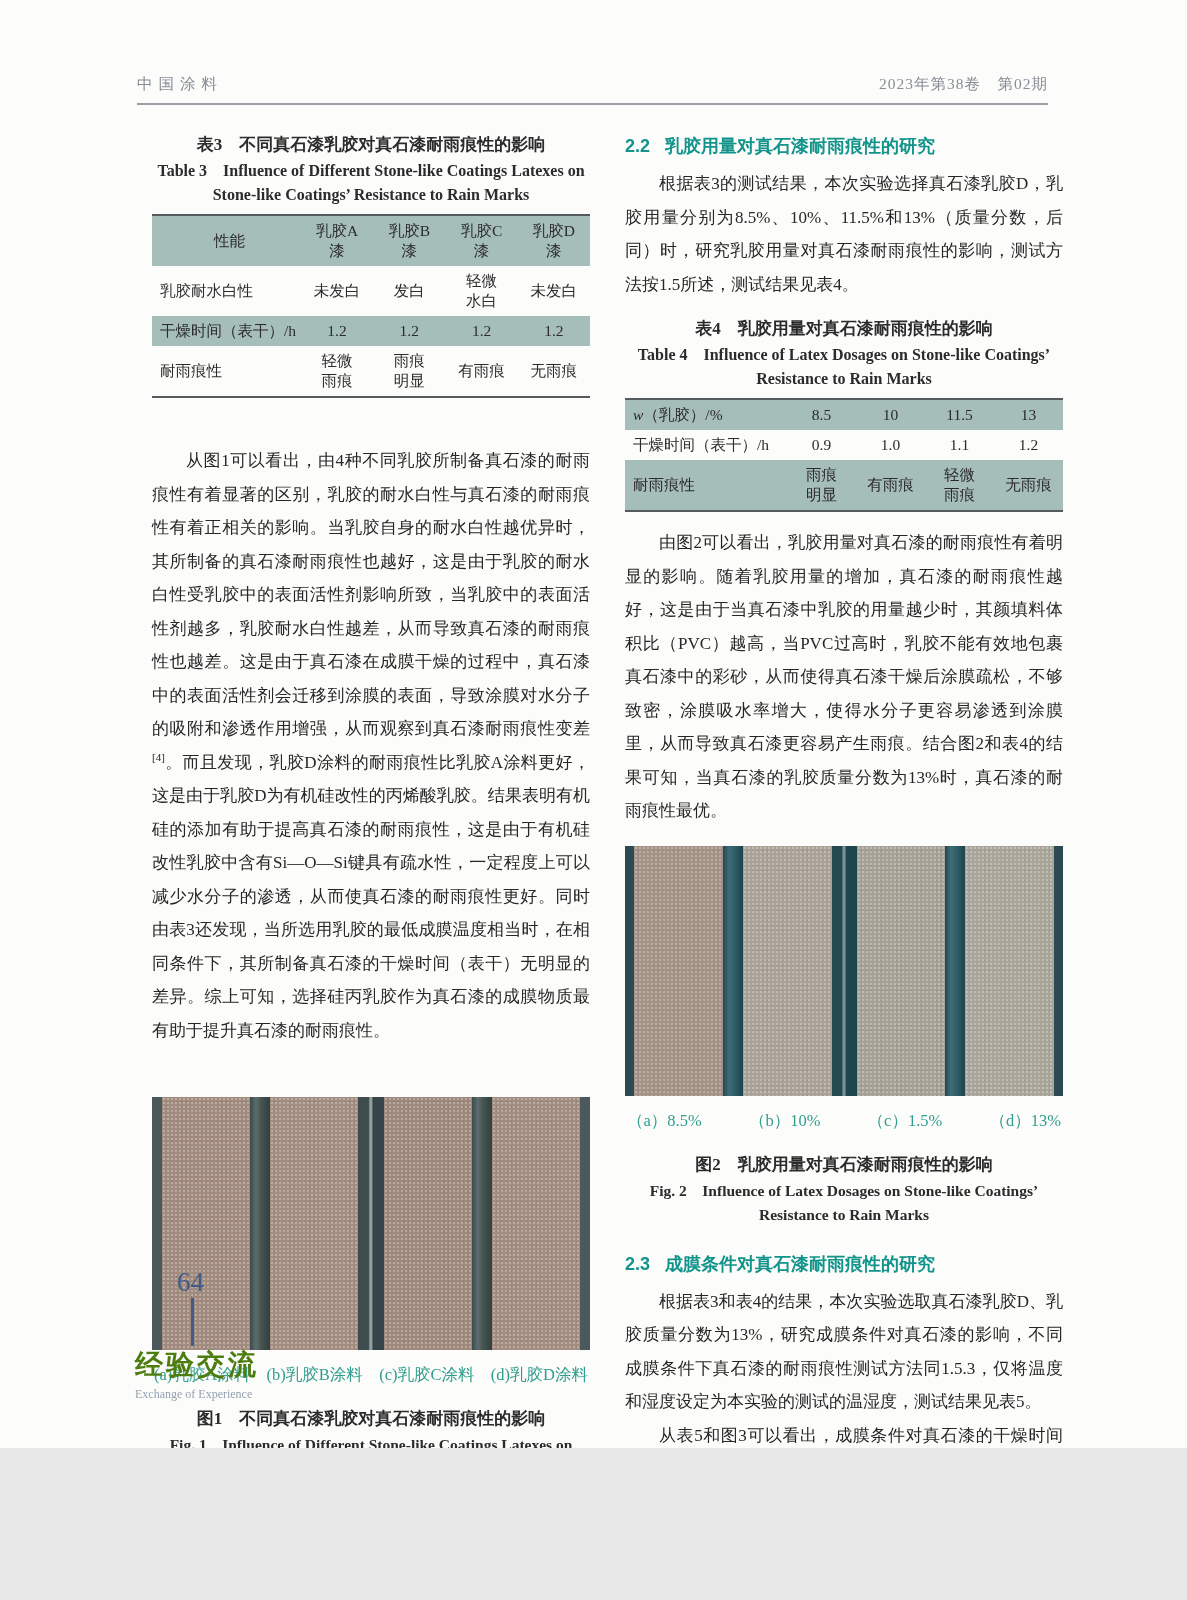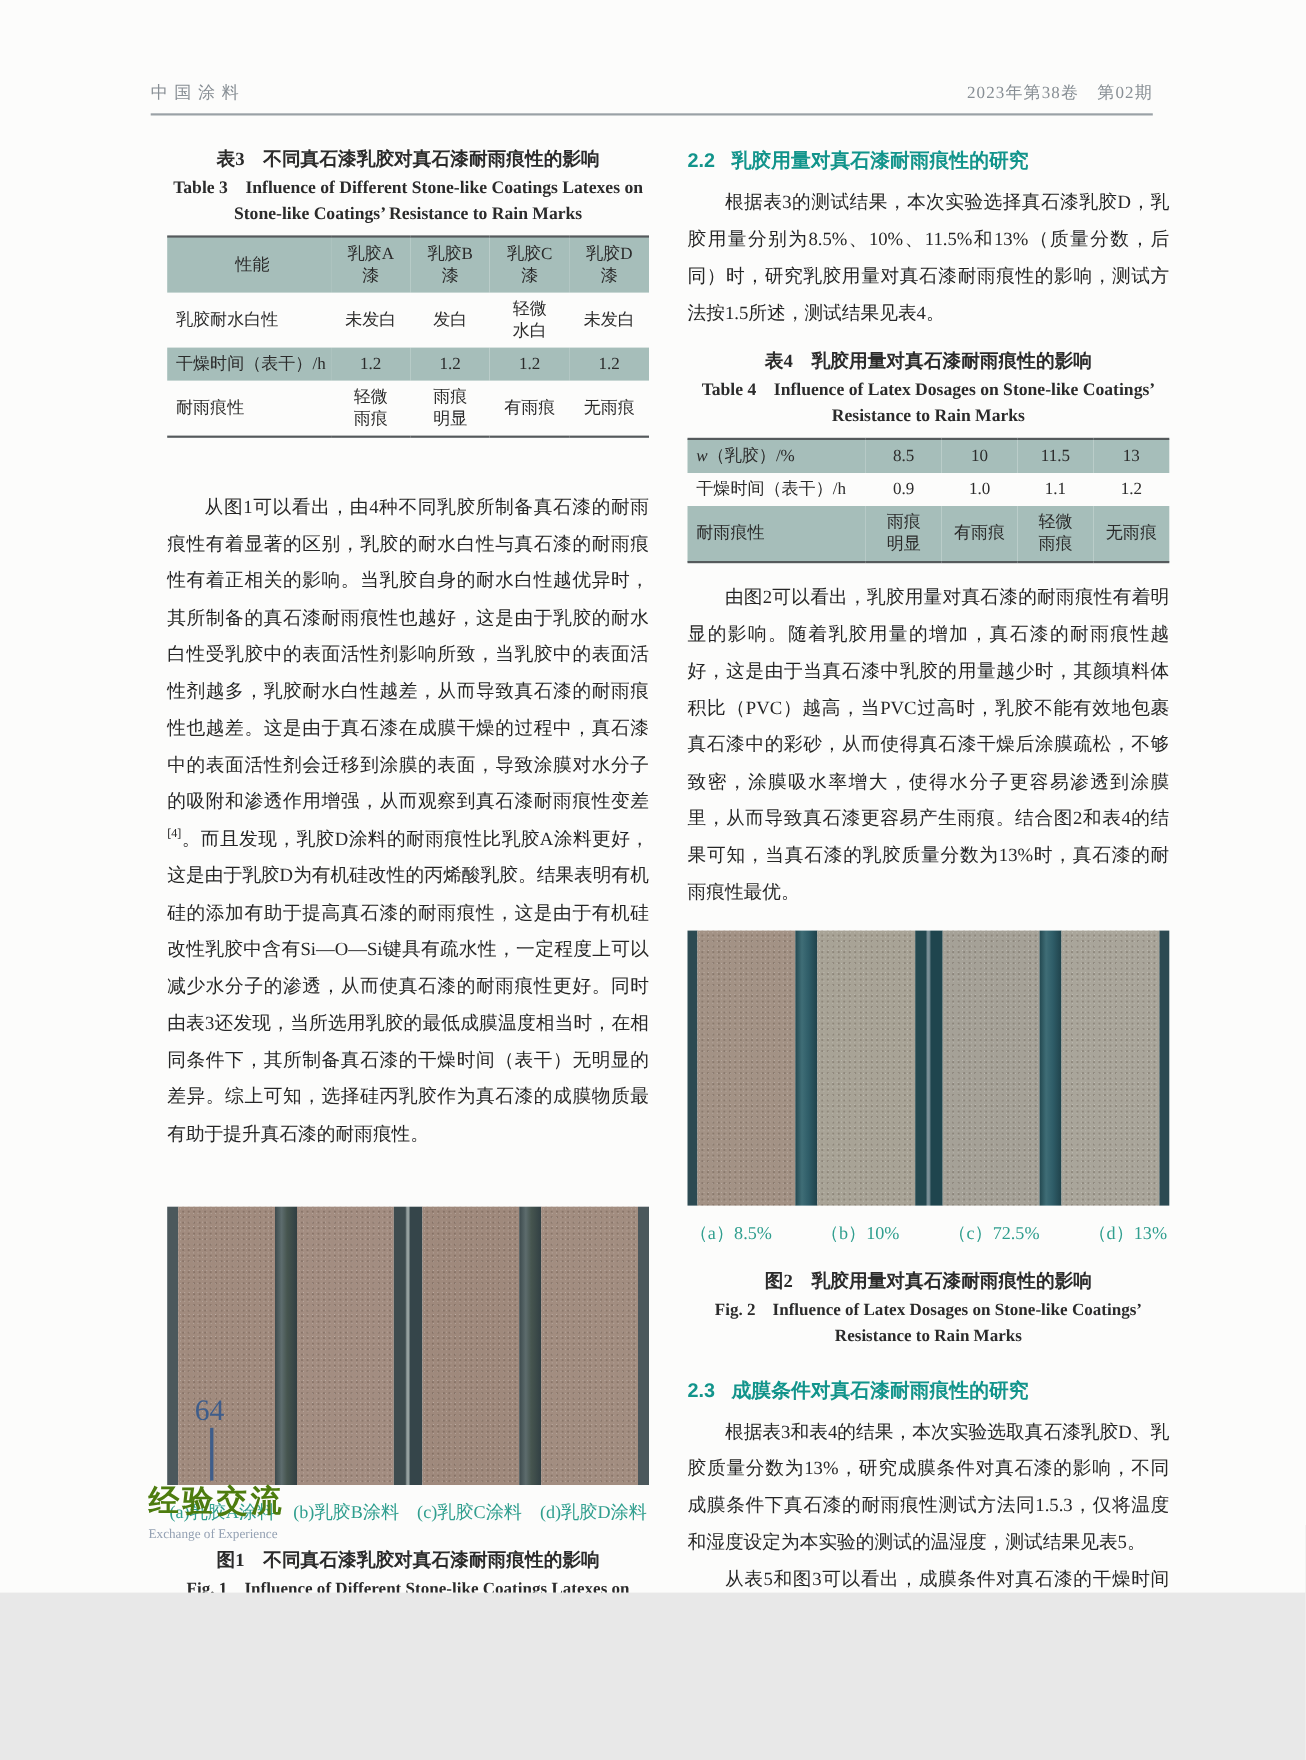--- a/index.html
+++ b/index.html
@@ -243,21 +243,21 @@
           <div class="panel speck f2-p2"></div>
           <div class="f2-strip dbl"></div>
           <div class="panel speck f2-p3"></div>
           <div class="f2-strip"></div>
           <div class="panel speck f2-p4"></div>
           <div class="f2-edge"></div>
         </div>
         <div class="fig-labels">
           <span>（a）8.5%</span>
           <span>（b）10%</span>
-          <span>（c）72.5%</span>
+          <span>（c）1.5%</span>
           <span>（d）13%</span>
         </div>
         <div class="fig-cap-cn">图2　乳胶用量对真石漆耐雨痕性的影响</div>
         <div class="fig-cap-en">Fig. 2　Influence of Latex Dosages on Stone-like Coatings’ Resistance to Rain Marks</div>
       </div>
 
       <div class="section-heading mt-sec23">
         <span>2.3</span>
         <span>成膜条件对真石漆耐雨痕性的研究</span>
       </div>

